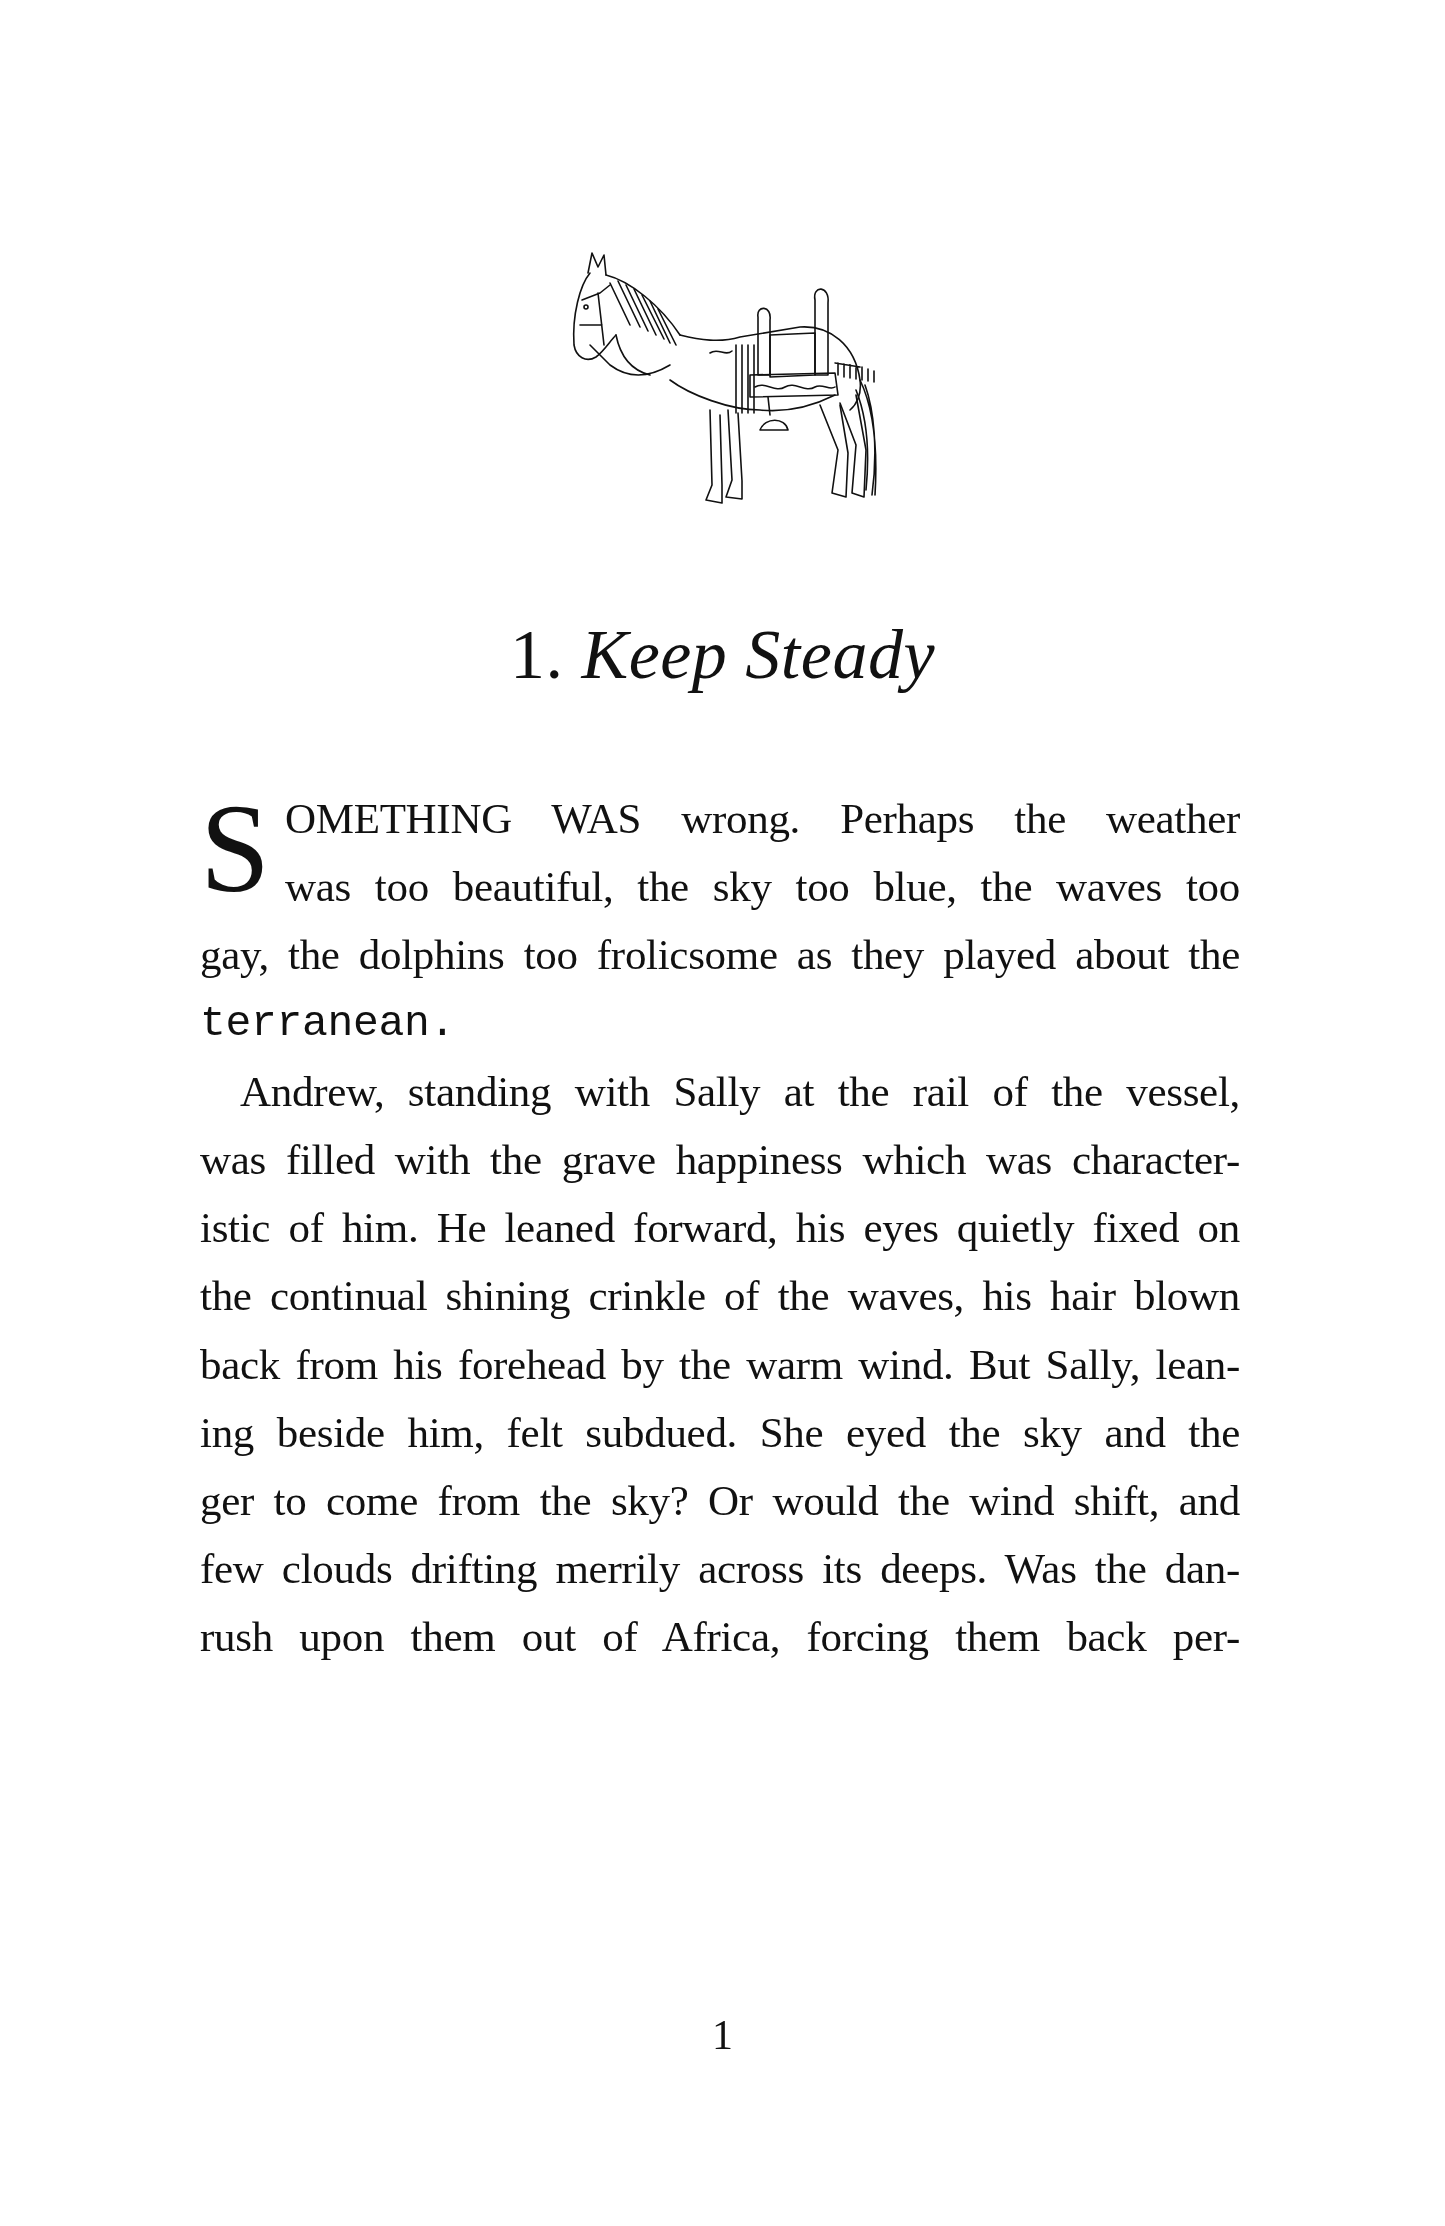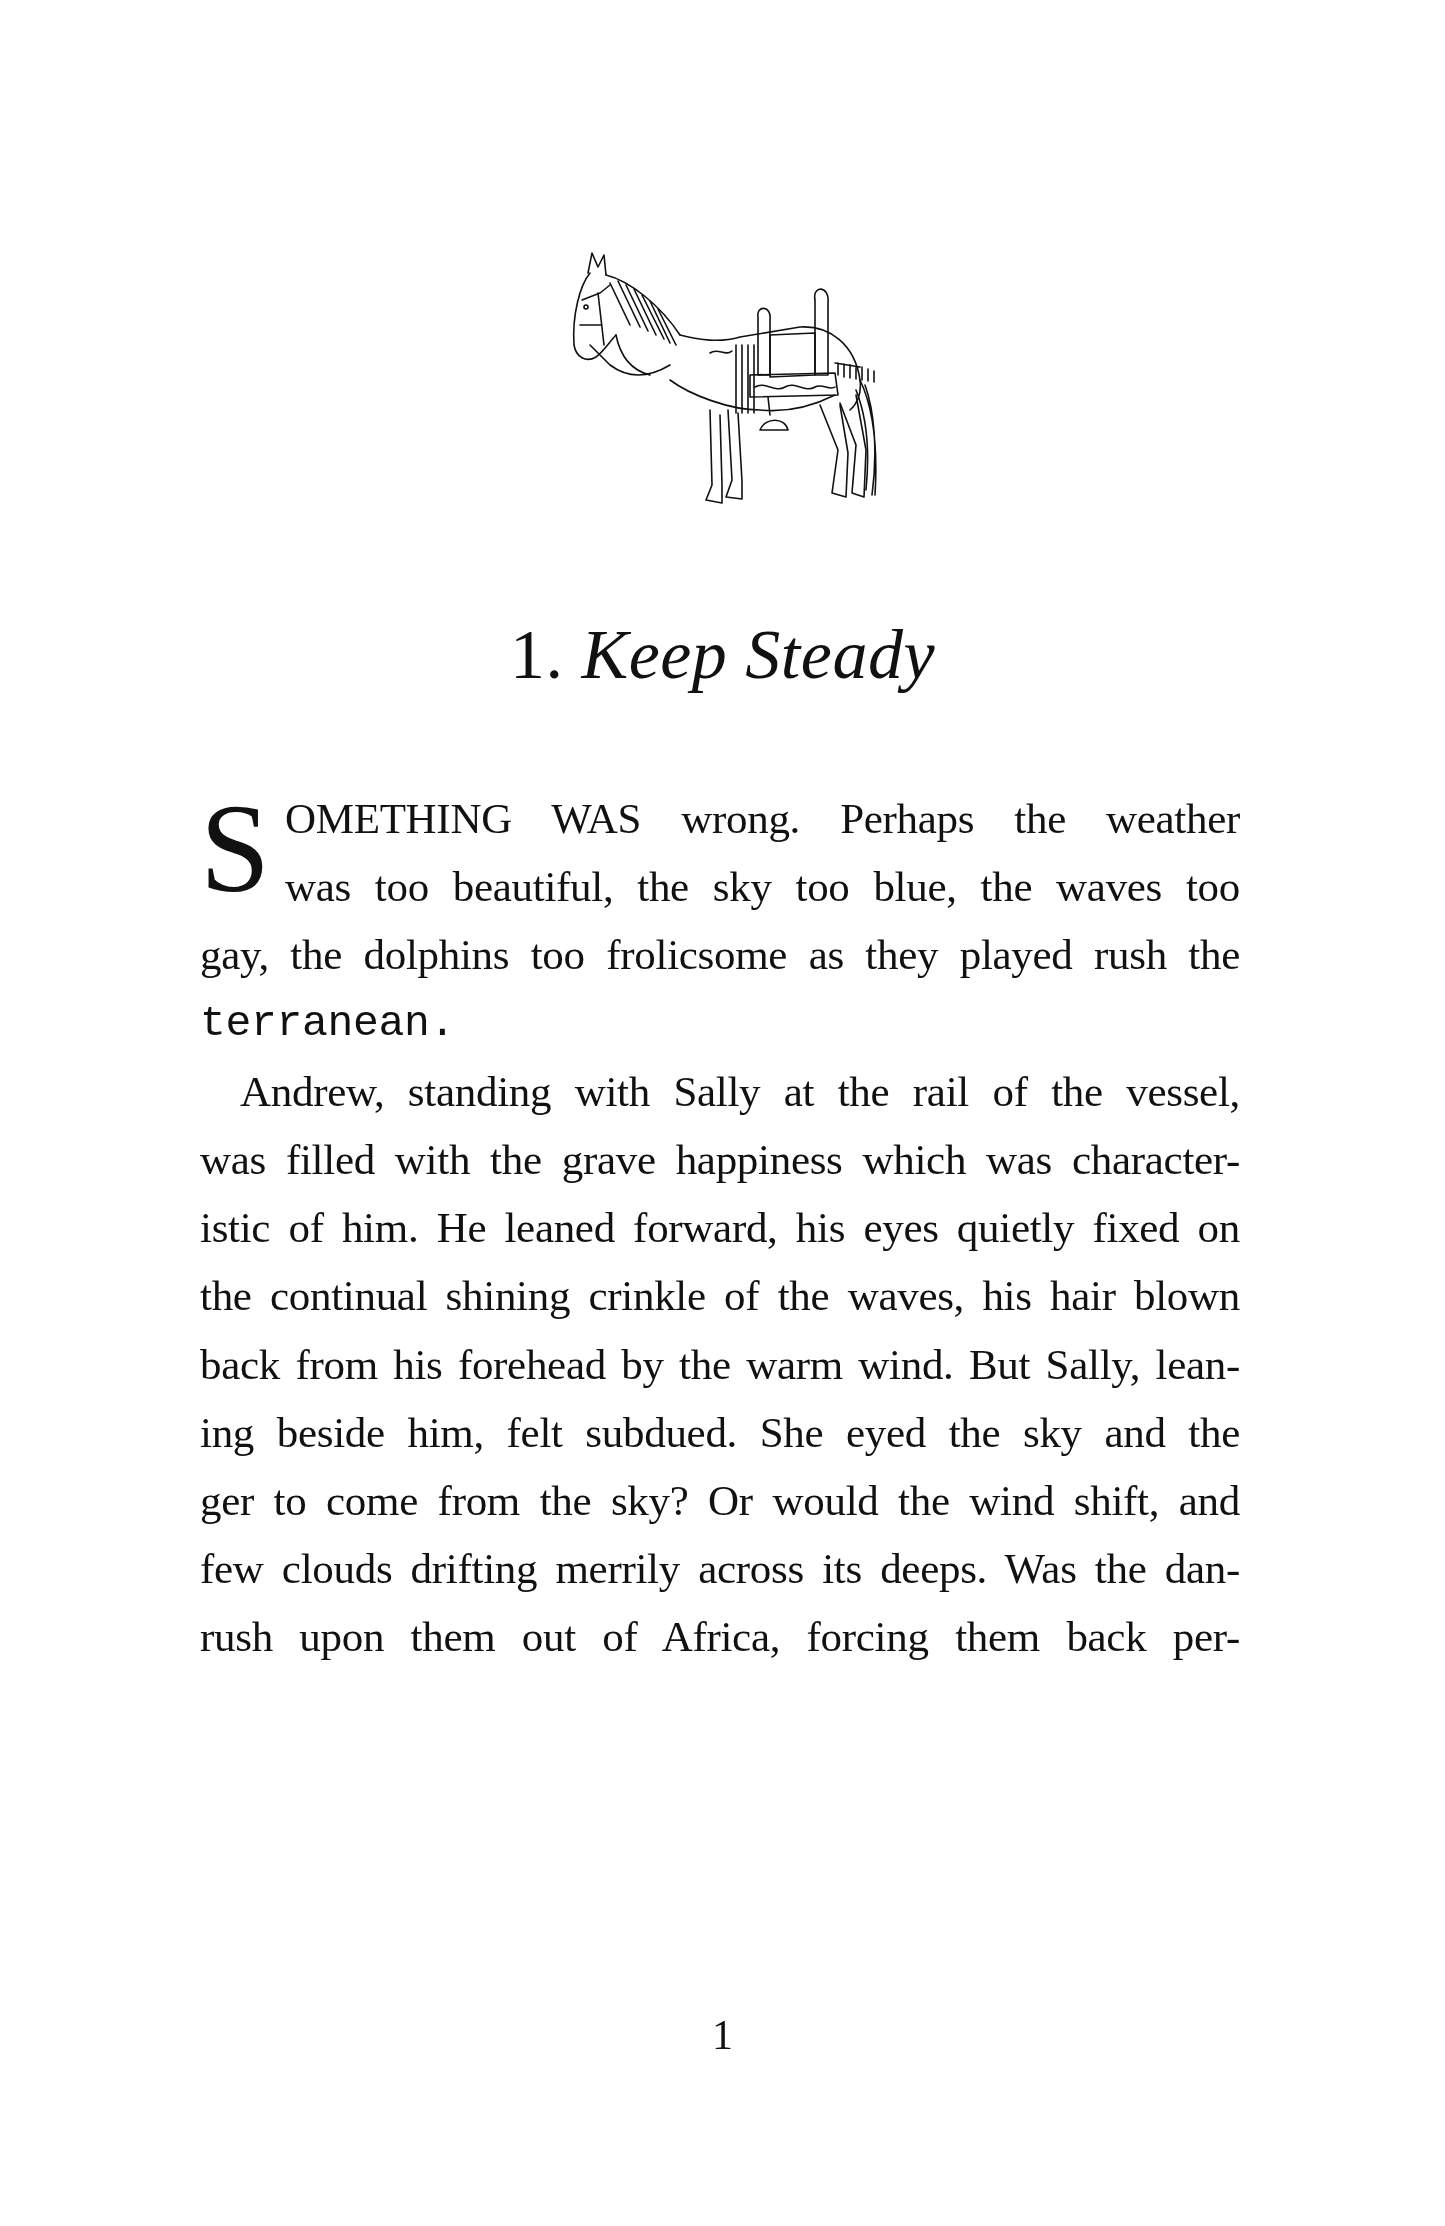--- a/index.html
+++ b/index.html
@@ -125,21 +125,21 @@
   <div class="chapter-title">
     <span class="num">1.</span>
     <span class="name">Keep Steady</span>
   </div>
 
   <div class="dropcap">S</div>
 
   <div class="body-text">
     <span class="line drop-indent">OMETHING WAS wrong. Perhaps the weather</span>
     <span class="line drop-indent">was too beautiful, the sky too blue, the waves too</span>
-    <span class="line">gay, the dolphins too frolicsome as they played rush the</span>
+    <span class="line">gay, the dolphins too frolicsome as they played about the</span>
     <span class="line last">terranean.</span>
 
     <span class="line indent">Andrew, standing with Sally at the rail of the vessel,</span>
     <span class="line">was filled with the grave happiness which was character-</span>
     <span class="line">istic of him. He leaned forward, his eyes quietly fixed on</span>
     <span class="line">the continual shining crinkle of the waves, his hair blown</span>
     <span class="line">back from his forehead by the warm wind. But Sally, lean-</span>
     <span class="line">ing beside him, felt subdued. She eyed the sky and the</span>
     <span class="line">ger to come from the sky? Or would the wind shift, and</span>
     <span class="line">few clouds drifting merrily across its deeps. Was the dan-</span>

